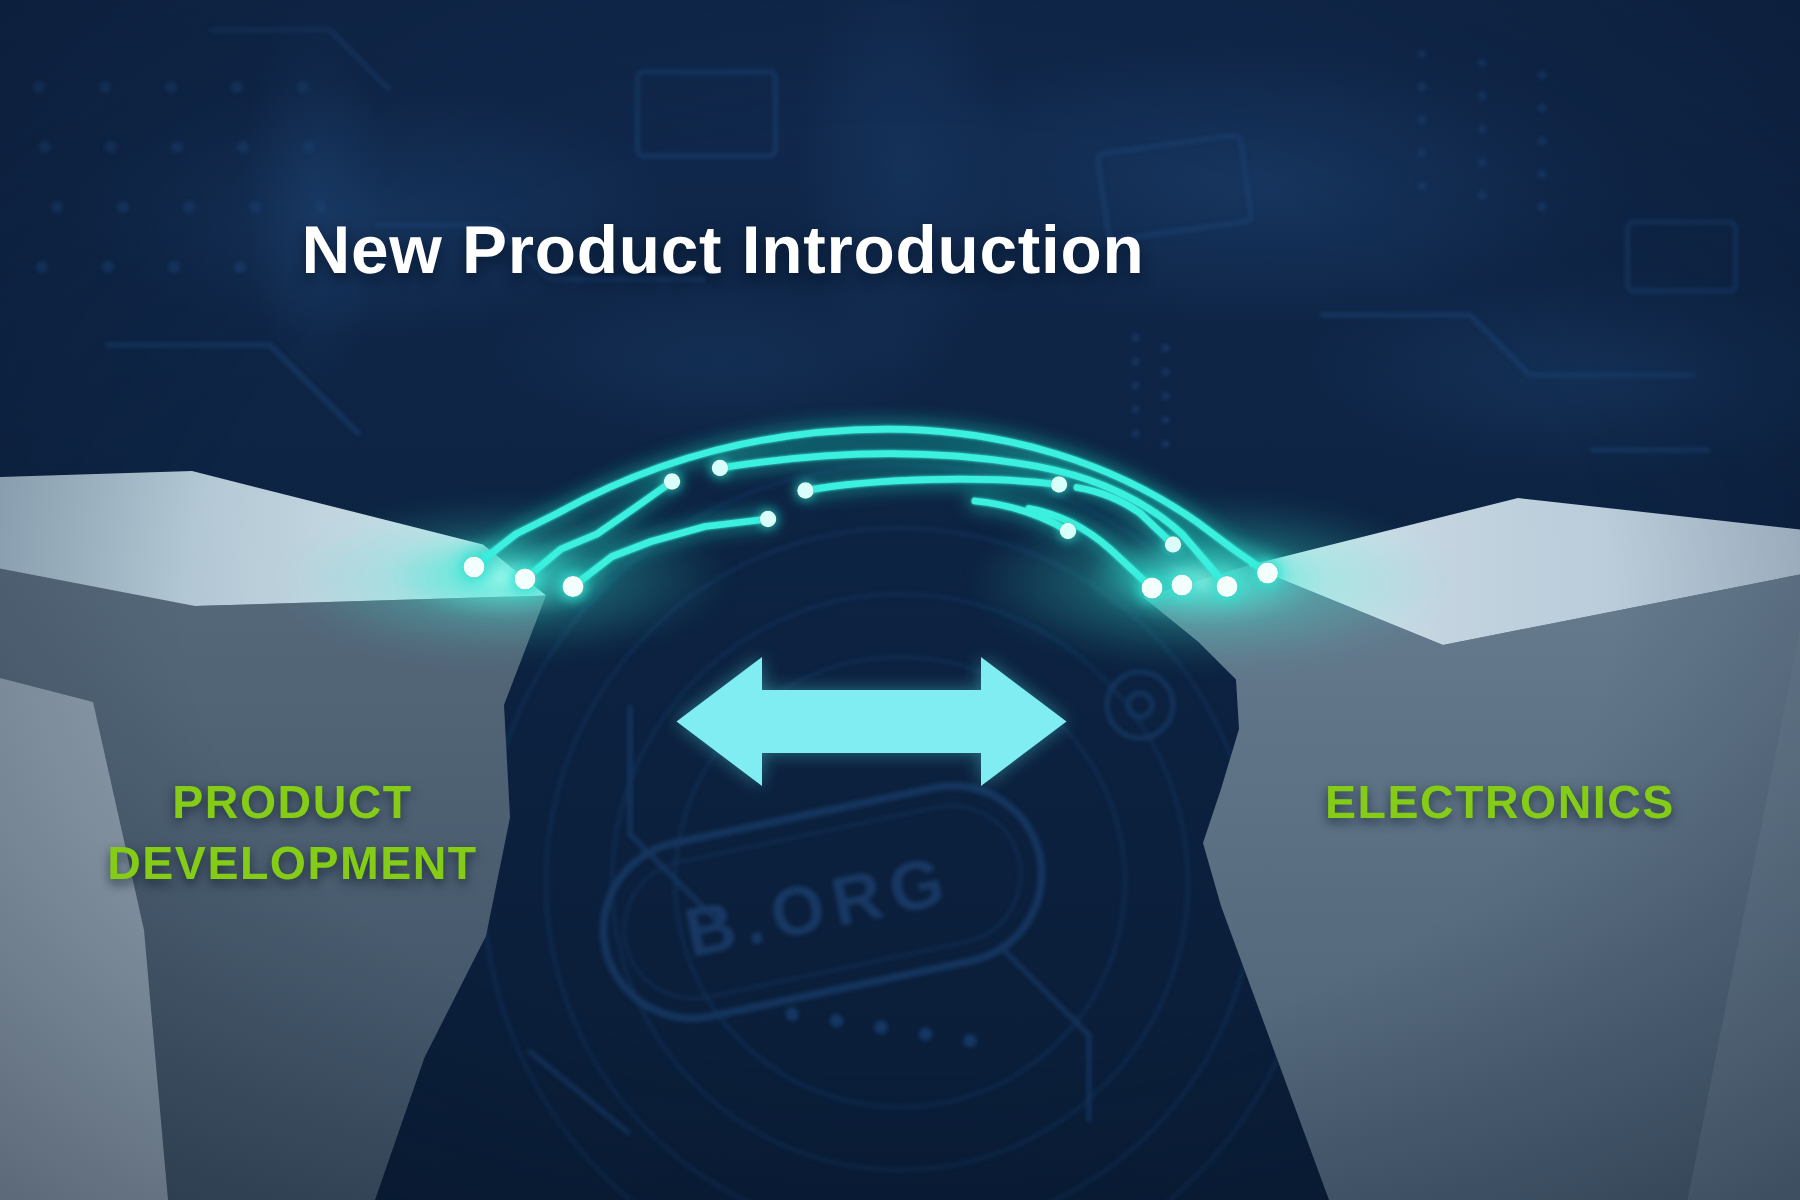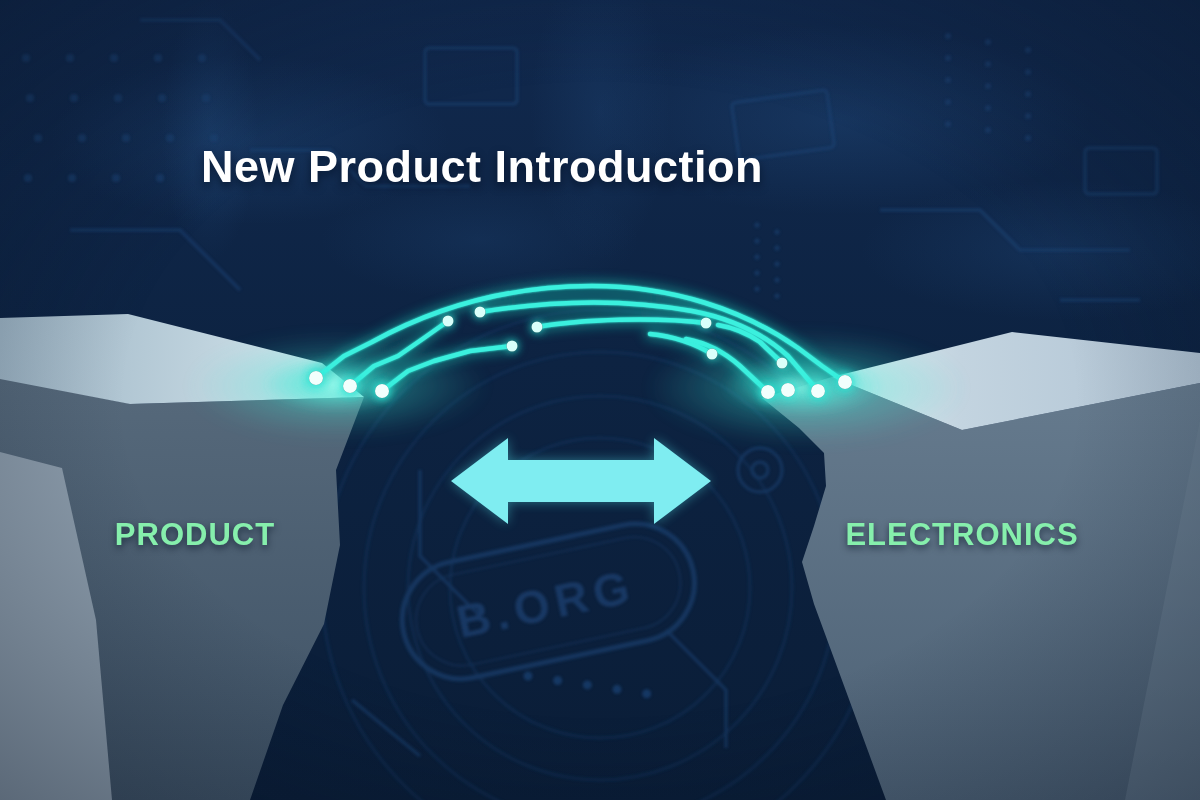--- a/index.html
+++ b/index.html
@@ -9,25 +9,25 @@
   }
   svg.scene { position: absolute; left: 0; top: 0; }
   .title {
     position: absolute; top: 136px; left: 0; width: 964px;
     text-align: center; color: #ffffff; font-weight: bold;
     font-size: 45px; line-height: 62px; letter-spacing: 0.5px;
     text-shadow: 0 4px 9px rgba(3,16,34,0.65);
   }
   .side-label {
     position: absolute; top: 514px; width: 340px; text-align: center;
-    color: #86efac; font-weight: bold; font-size: 31px; line-height: 41px;
+    color: #84cc16; font-weight: bold; font-size: 31px; line-height: 41px;
     letter-spacing: 1px; text-shadow: 0 3px 7px rgba(3,16,34,0.6);
   }
   .side-label.left  { left: 25px; }
-  .side-label.right { left: 792px; }
+  .side-label.right { left: 830px; }
 </style>
 </head>
 <body>
 
 <svg class="scene" width="1200" height="800" viewBox="0 0 1200 800">
   <defs>
     <linearGradient id="bgGrad" x1="0" y1="0" x2="0" y2="800" gradientUnits="userSpaceOnUse">
       <stop offset="0" stop-color="#11294e"></stop>
       <stop offset="0.45" stop-color="#0d2342"></stop>
       <stop offset="1" stop-color="#0a1d37"></stop>
@@ -200,17 +200,18 @@
 
   <rect x="0" y="0" width="1200" height="800" fill="url(#vignette)"></rect>
 </svg>
 
 <div class="title">
   <div>New Product Introduction</div>
 </div>
 
 <div class="side-label left">
   <div>PRODUCT</div>
+  <div>DEVELOPMENT</div>
 </div>
 
 <div class="side-label right">
   <div>ELECTRONICS</div>
 </div>
 
 </body></html>

